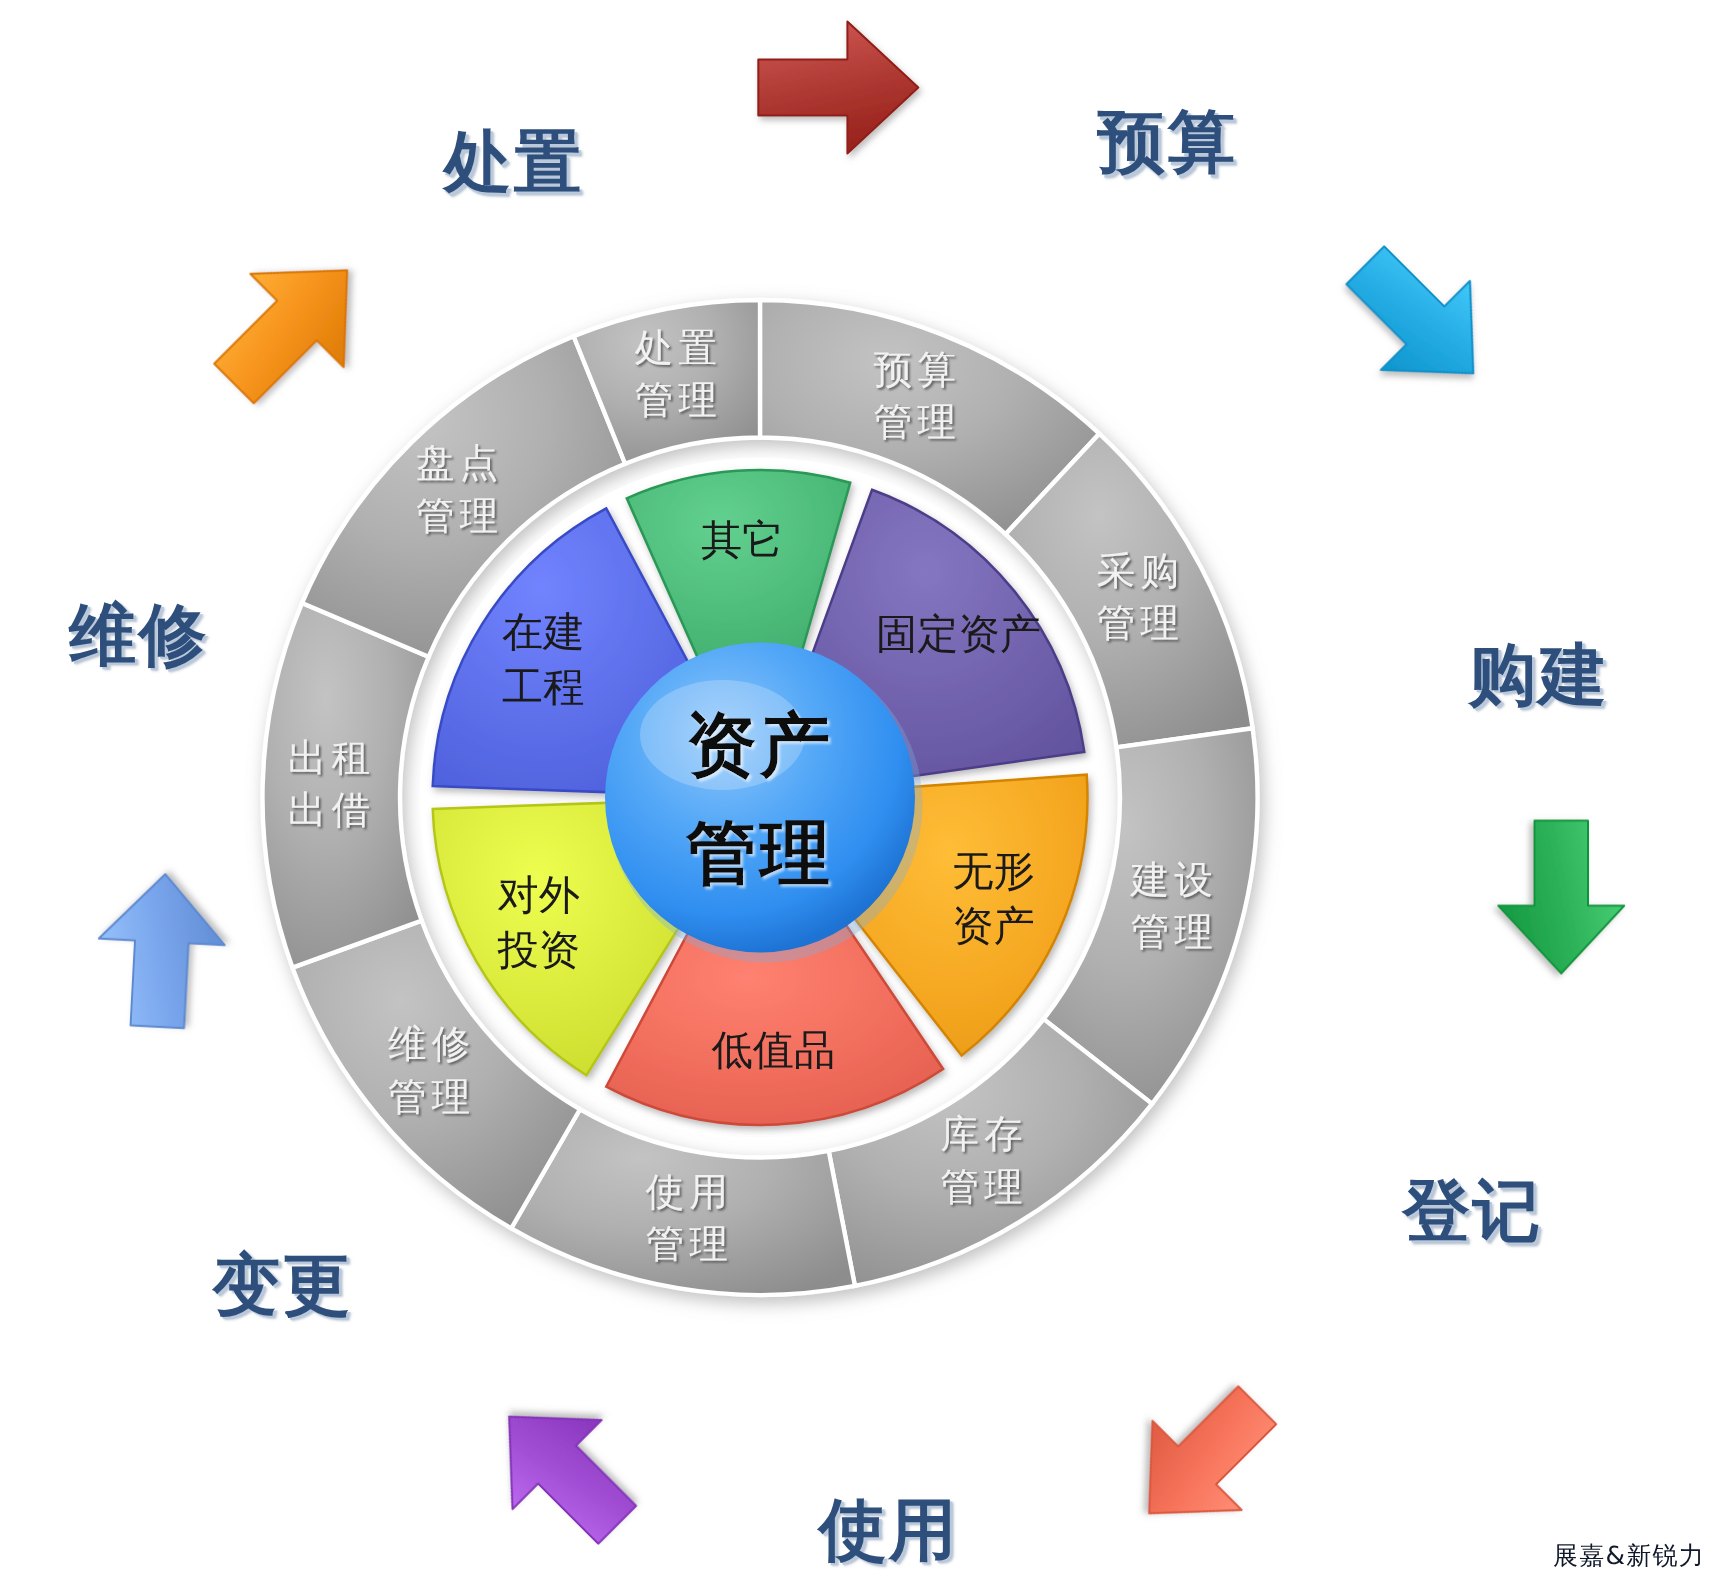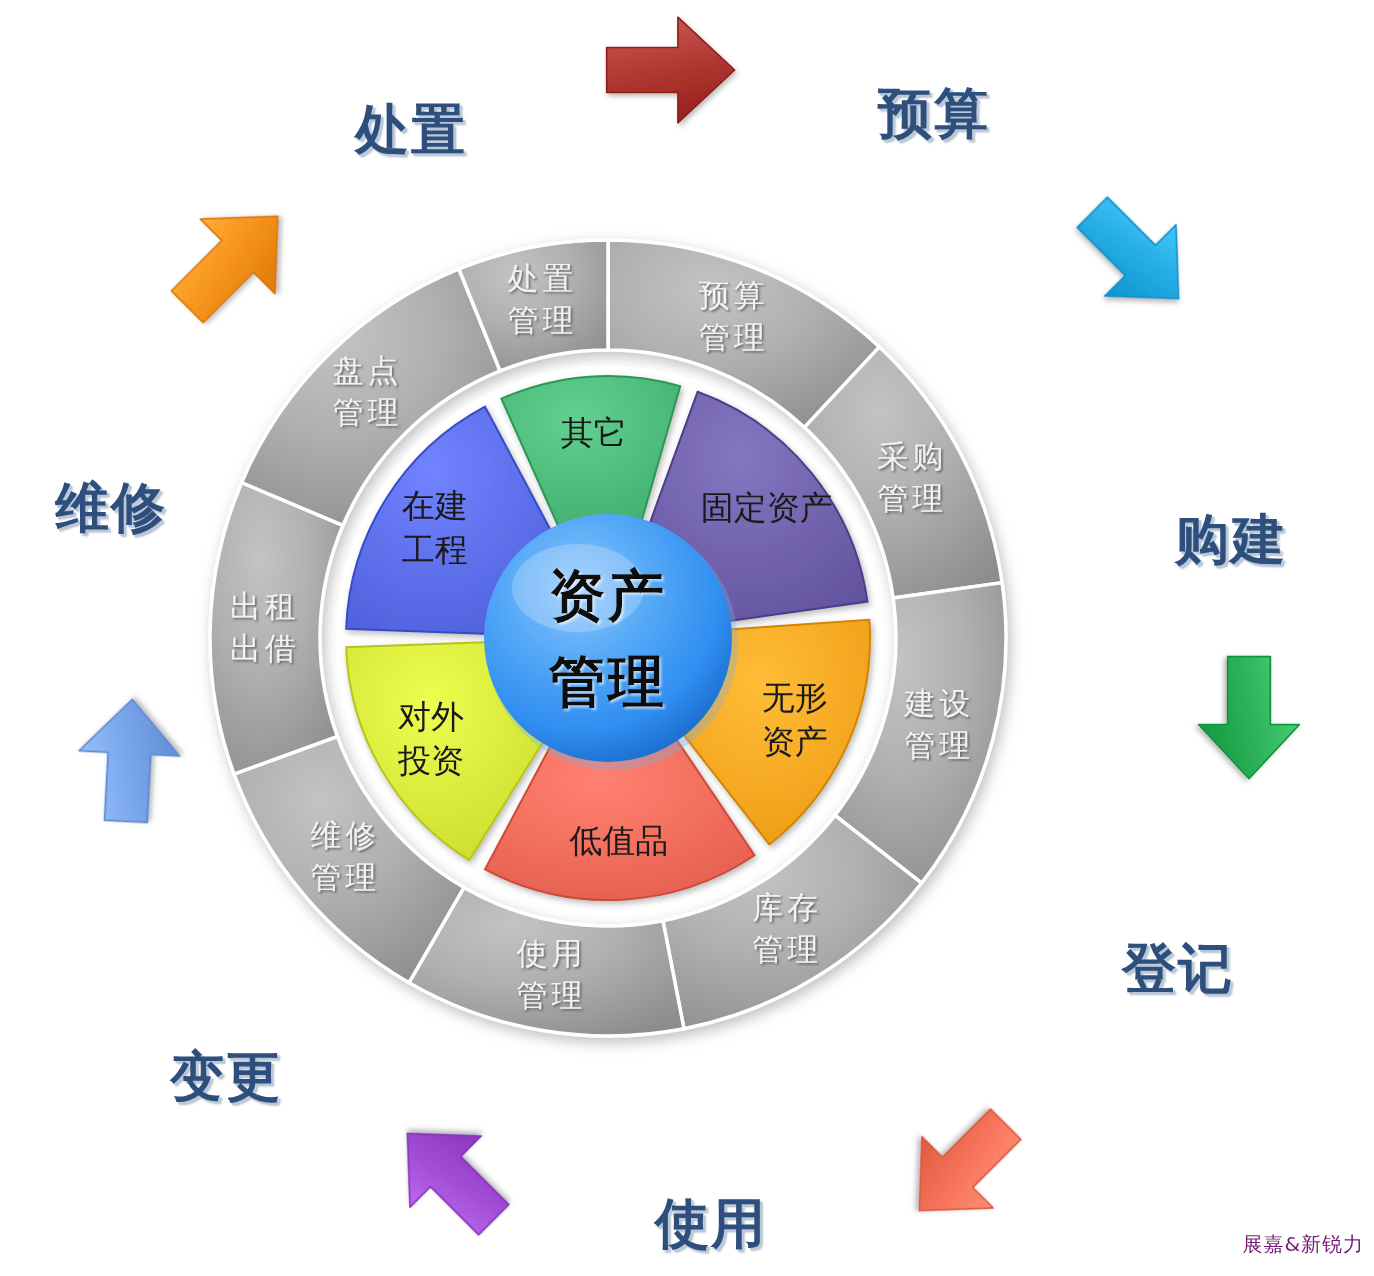--- a/index.html
+++ b/index.html
@@ -16,21 +16,21 @@
     font-weight:bold;
     font-size:54px;
     color:#2e4f7c;
     letter-spacing:2px;
     text-shadow: 2px 2px 0 #b9c8da, 3px 3px 2px rgba(120,140,165,.55);
     white-space:nowrap;
     font-family:Liberation Mono, monospace;
   }
   .watermark{
     position:absolute;right:10px;bottom:18px;
-    font-size:20px;color:#701a75;letter-spacing:1px;
+    font-size:20px;color:#0f172a;letter-spacing:1px;
     font-family:"DejaVu Sans","Liberation Sans",sans-serif;
     white-space:nowrap;
   }
   .ring-text{
     font-family:"DejaVu Sans","Liberation Sans",sans-serif;
     font-size:31px;fill:#f2f2f2;letter-spacing:4px;
     text-anchor:middle;dominant-baseline:middle;
     paint-order:stroke;
   }
   .inner-text{
@@ -247,18 +247,18 @@
         </g>
       </g>
   </svg>
 
   <div id="stage-labels">
       <div class="outer-label" style="left: 355px; top: 94px;">处置</div>
       <div class="outer-label" style="left: 878px; top: 78px;">预算</div>
       <div class="outer-label" style="left: 1175px; top: 470px; margin-top: 34px;">购建</div>
       <div class="outer-label" style="left: 1122px; top: 933px;">登记</div>
       <div class="outer-label" style="left: 655px; top: 1188px;">使用</div>
-      <div class="outer-label" style="left: 170px; top: 1041px;">变更</div>
+      <div class="outer-label" style="left: 170px; top: 992px;">变更</div>
       <div class="outer-label" style="left: 55px; top: 472px;">维修</div>
     </div>
 
   <div class="watermark">展嘉&amp;新锐力</div>
 </div>
 
 </body></html>

